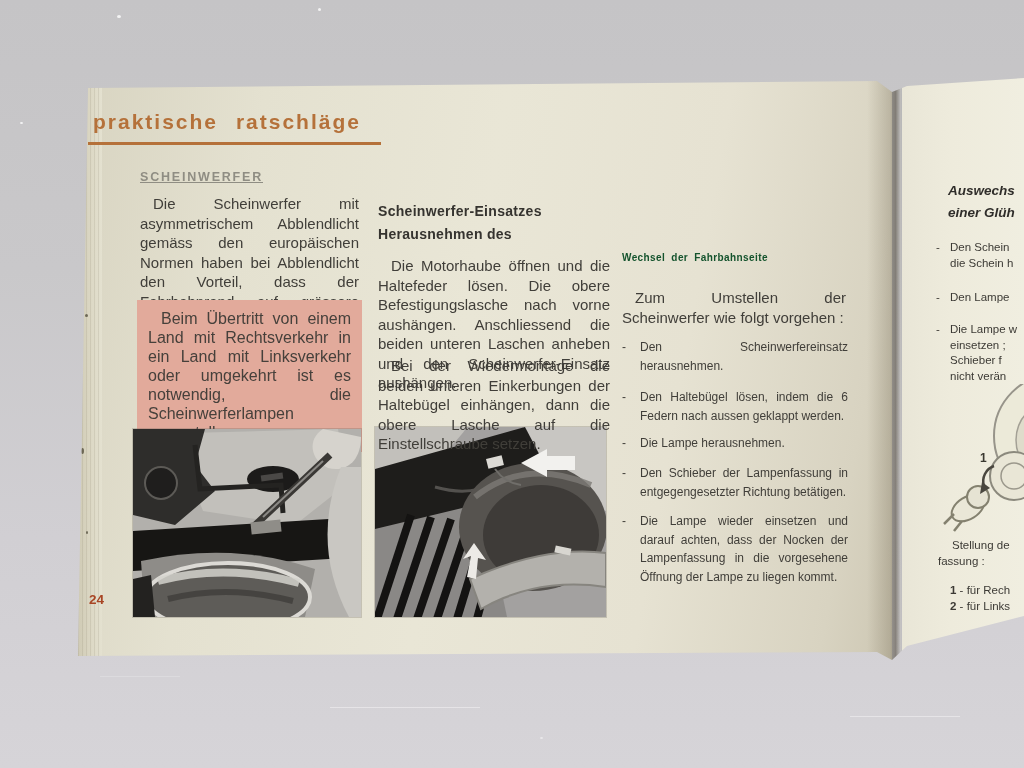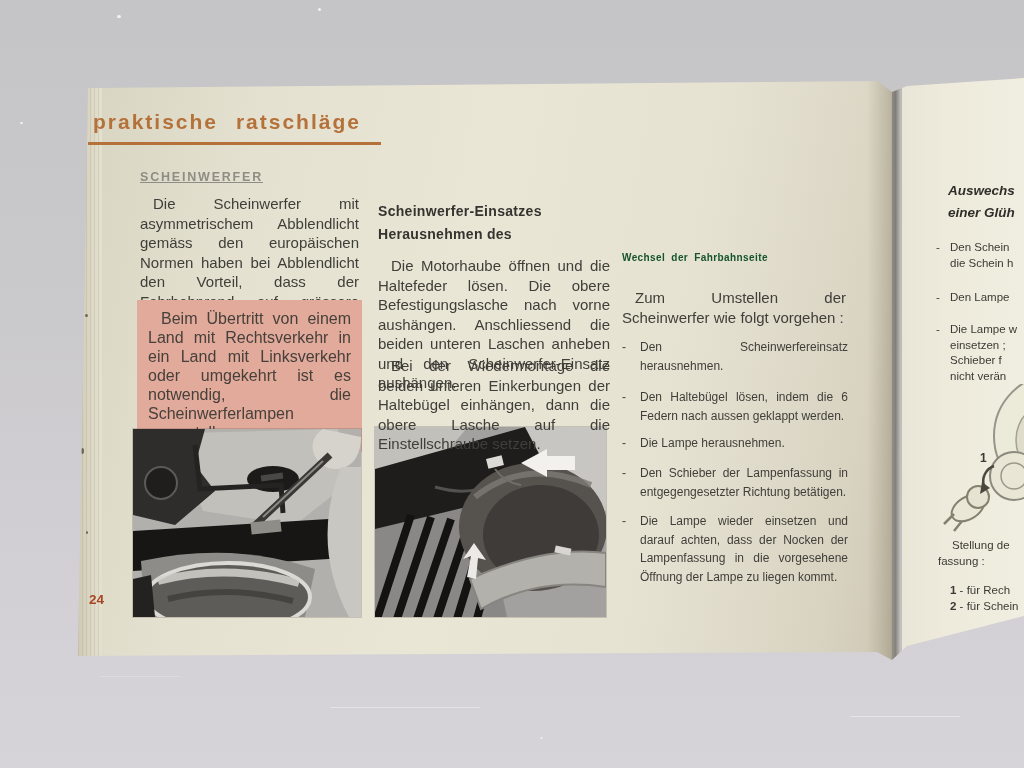--- a/index.html
+++ b/index.html
@@ -239,16 +239,16 @@
   </div>
   <div class="rp rlegend" style="left:876px; top:506px; line-height:16px;margin-left:12px;">
     <div>
       <b>1</b>
       <span>-</span>
       <span>für Rech</span>
     </div>
     <div>
       <b>2</b>
       <span>-</span>
-      <span>für Schein</span>
+      <span>für Links</span>
     </div>
   </div>
 </div>
 
 </body></html>

